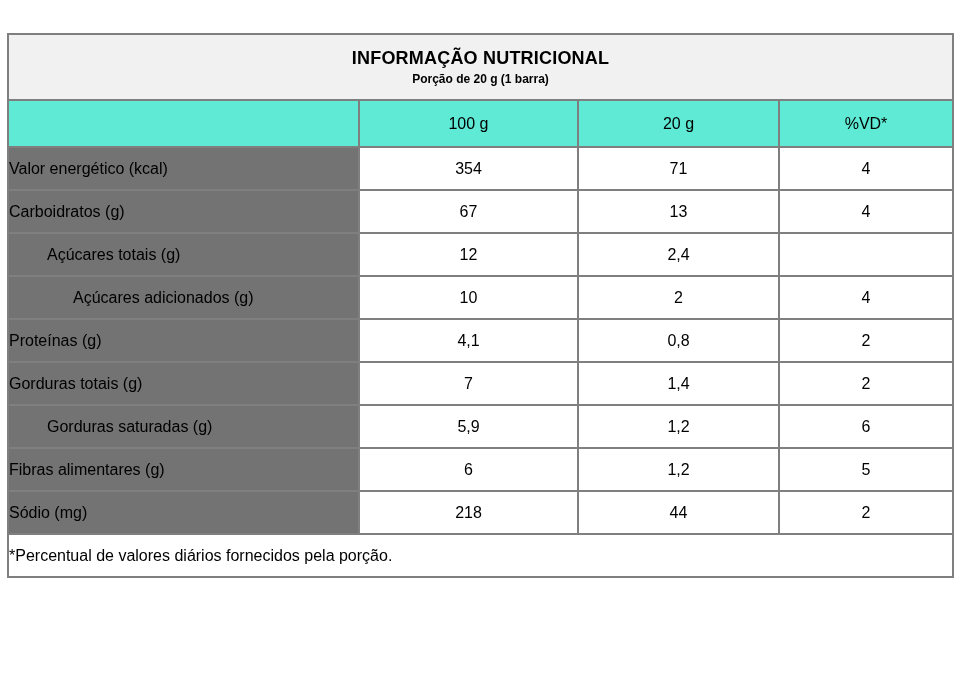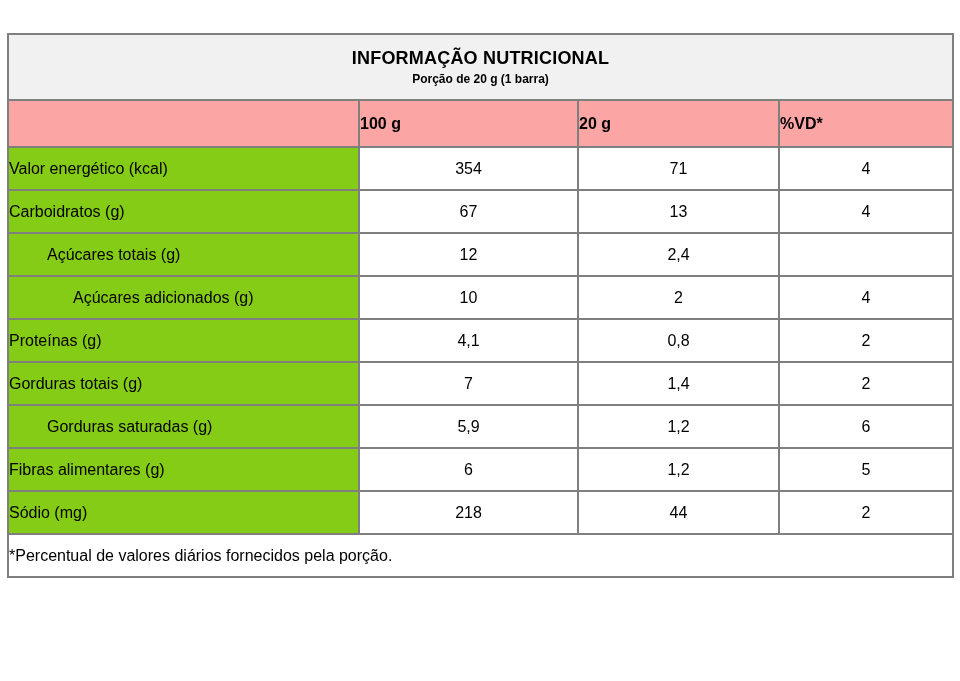--- a/index.html
+++ b/index.html
@@ -22,23 +22,23 @@
     border:2px solid var(--border);
     padding:0;vertical-align:middle;
     font-size:16px;line-height:1.25;margin-top:12px;
   }
   td.title-cell{
     background:var(--header_bg);
     height:64px;text-align:center;
   }
   .title{font-size:18px;font-weight:bold;letter-spacing:.2px;}
   .subtitle{font-size:12px;font-weight:bold;margin-top:2px;}
-  th.colhead{height:45px;font-weight:bold;text-align:left;background:#fca5a5;}
+  th.colhead{height:45px;font-weight:normal;text-align:center;background:#5eead4;}
   tr.data-row{height:43px;}
-  td.label{text-align:left;padding-left:14px;background:#84cc16;}
+  td.label{text-align:left;padding-left:14px;background:#737373;}
   td.label.ind1{padding-left:38px;}
   td.label.ind2{padding-left:64px;}
   td.num{text-align:center;background:#fff;}
   td.footnote-cell{height:41px;padding-left:13px;background:#fff;}
   i{font-style:italic;}
 </style>
 </head>
 <body>
 
 <div class="sheet">

